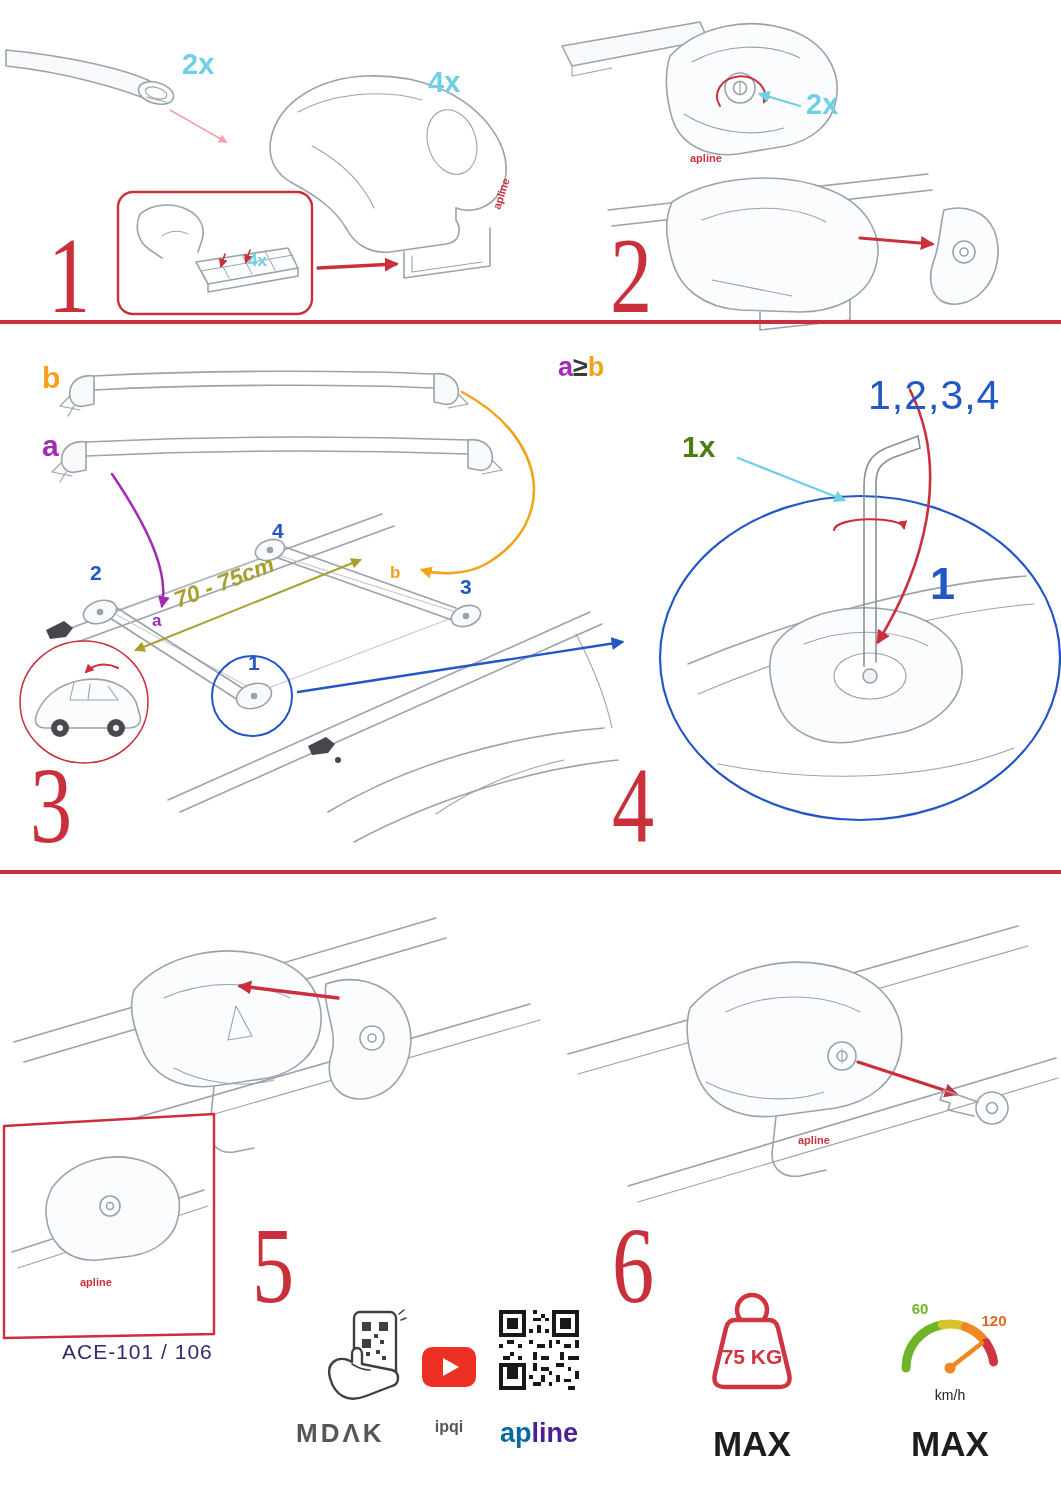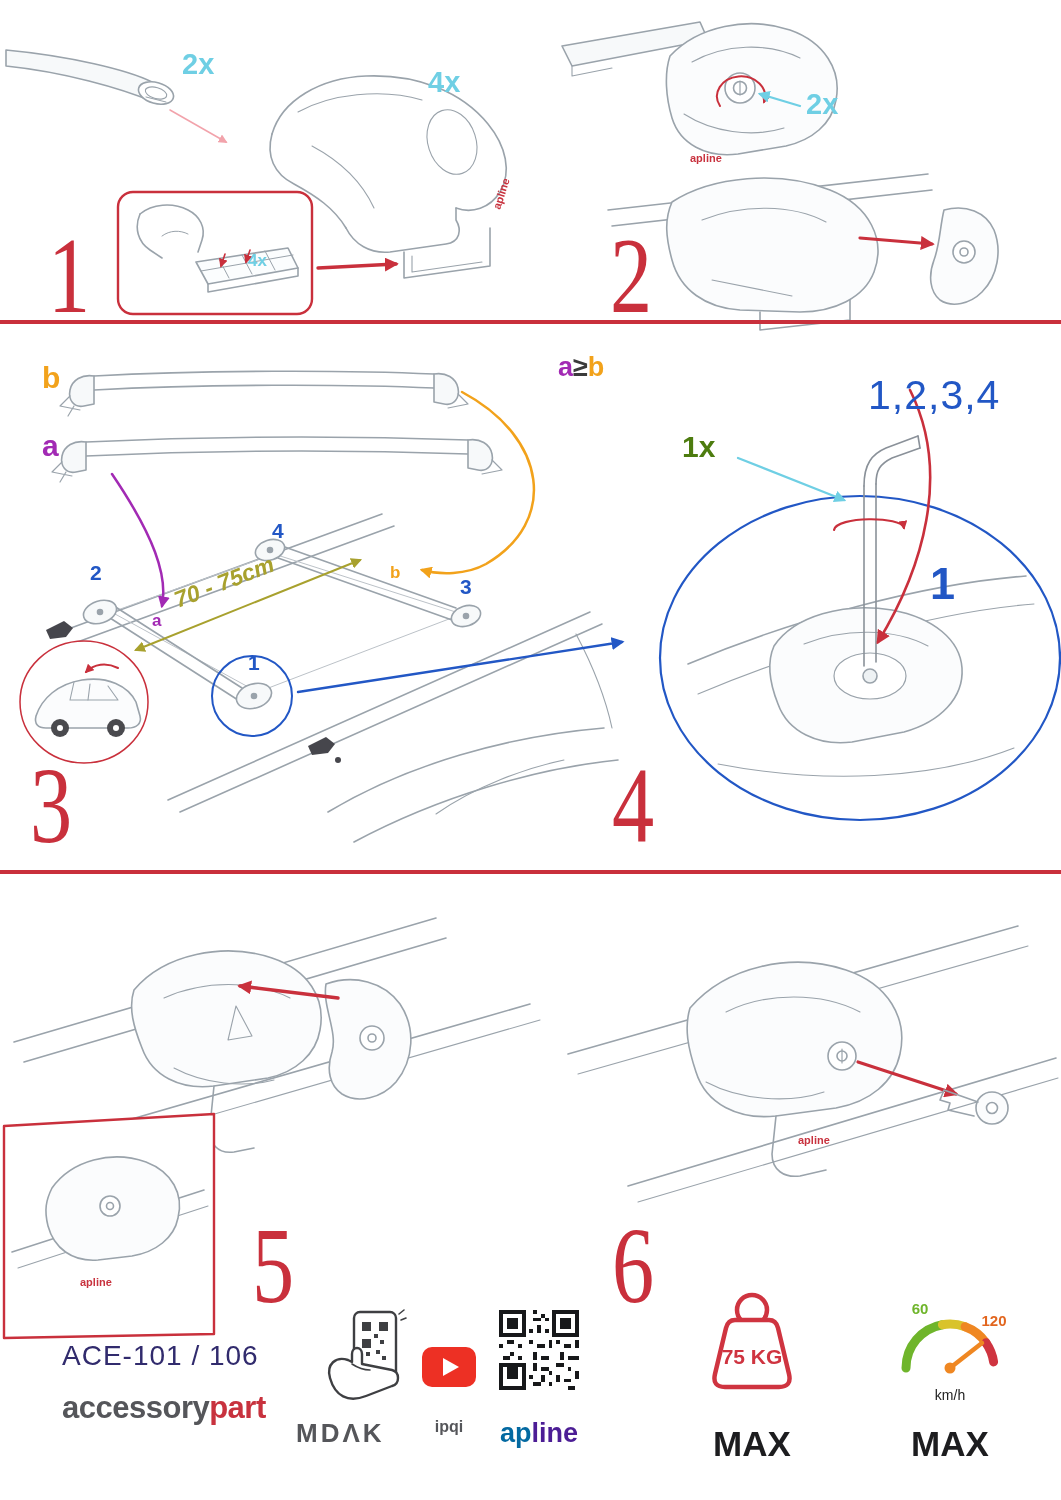--- a/index.html
+++ b/index.html
@@ -287,24 +287,21 @@
       <g>
         <circle cx="452" cy="222" r="16" fill="#fbfcfd"></circle>
         <circle cx="452" cy="222" r="5.5" fill="#fff"></circle>
         <path d="M438 216 L404 204 L400 214 L410 217 L408 224 L434 230"></path>
       </g>
     </g>
     <text x="258" y="258" class="sv-brand">apline</text>
   </svg>
   <div class="abs step-num" style="left:612px;top:1212px">6</div>
 
-  <div class="abs" style="left:62px;top:1340px;font-size:28px;letter-spacing:1px;color:#312b6d">ACE-101 / 106</div>
-  <div class="abs" style="left:62px;top:1390px;font-size:31px;font-weight:bold;letter-spacing:-.5px">
-    <span style="color:#55565a">accessory</span><span style="color:#c8323e">part</span>
-  </div>
+  <div class="abs" style="left:62px;top:1340px;font-size:21px;letter-spacing:1px;color:#312b6d">ACE-101 / 106</div>
 
   <svg class="abs" style="left:318px;top:1308px" width="88" height="102" viewBox="0 0 88 102">
     <g stroke="#3e3f42" fill="none" stroke-width="2.4" stroke-linecap="round" stroke-linejoin="round">
       <rect x="36" y="4" width="42" height="74" rx="6" fill="#fff"></rect>
       <path d="M81 6 L86 2 M83 12 L88 10" stroke-width="1.6"></path>
       <g fill="#3e3f42" stroke="none">
         <rect x="44" y="14" width="9" height="9"></rect>
           <rect x="61" y="14" width="9" height="9"></rect>
         <rect x="44" y="31" width="9" height="9"></rect>
           <rect x="62" y="32" width="4" height="4"></rect>

